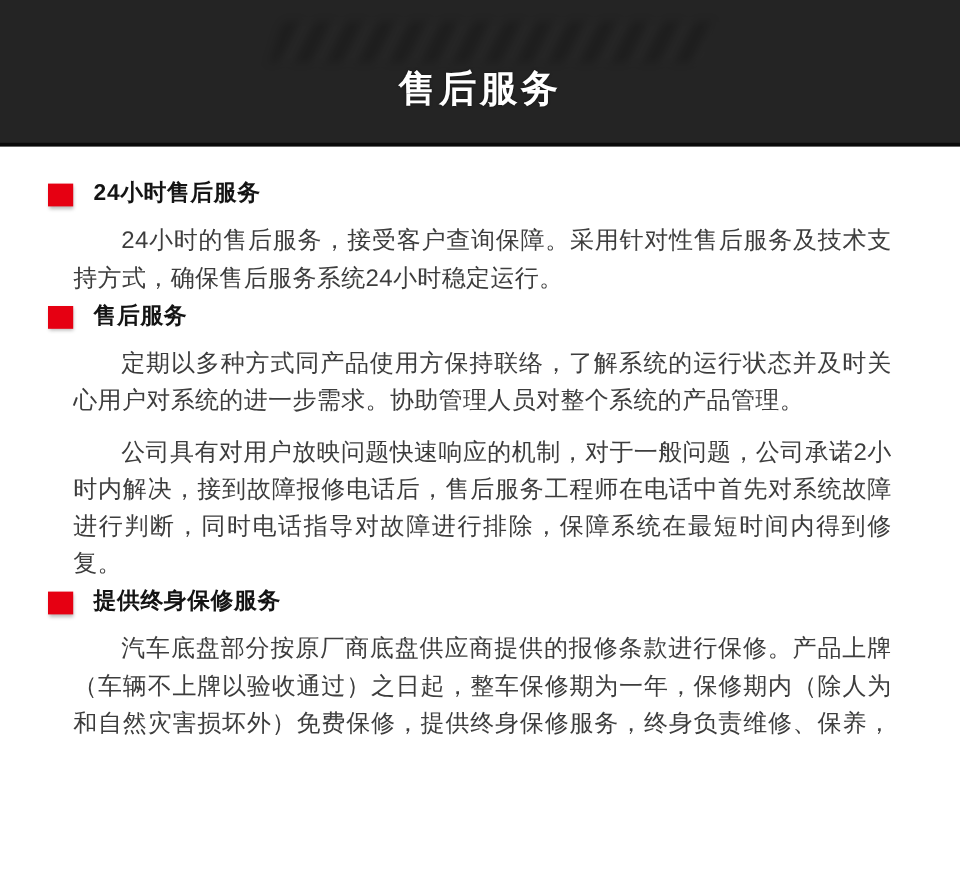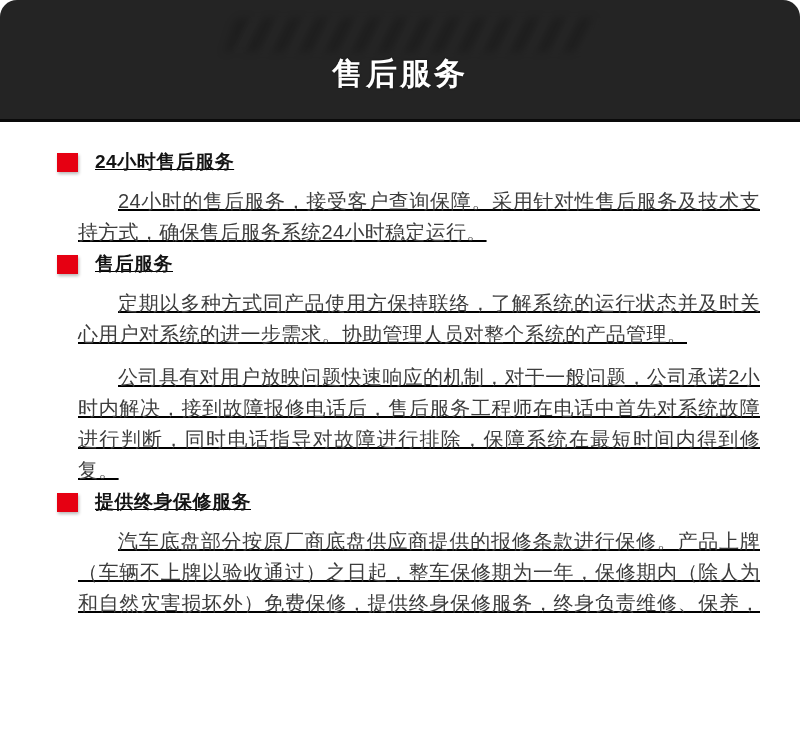--- a/index.html
+++ b/index.html
@@ -8,21 +8,20 @@
     background: #ffffff;
   }
   .page {
     position: relative;
     width: 800px;
     height: 613px;
     margin: 0 auto;
     background: var(--page-bg, #ffffff);
     font-family: "Liberation Sans", "DejaVu Sans", sans-serif;
     overflow: hidden;
-    border-radius: 17px;
   }
   
   .banner {
     position: relative;
     height: 119px;
     background: var(--banner-bg, #242424);
     border-bottom: 3px solid #0a0a0a;
     display: flex;
     align-items: flex-end;
     justify-content: center;
@@ -48,22 +47,21 @@
     font-size: 31px;
     line-height: 34px;
     font-weight: bold;
     letter-spacing: 3px;
     color: var(--banner-fg, #ffffff);
     text-shadow: 0 0 2px rgba(0,0,0,0.6);
     z-index: 1;
   }
   
   .content {
-    padding: 28px 40px 0 57px;
-    text-decoration: underline;
+    padding: 28px 40px 0 40px;
   }
   .section {
     margin-bottom: 4px;
   }
   .section-heading-row {
     display: flex;
     align-items: center;
     margin-bottom: 9px;
   }
   .bullet {

